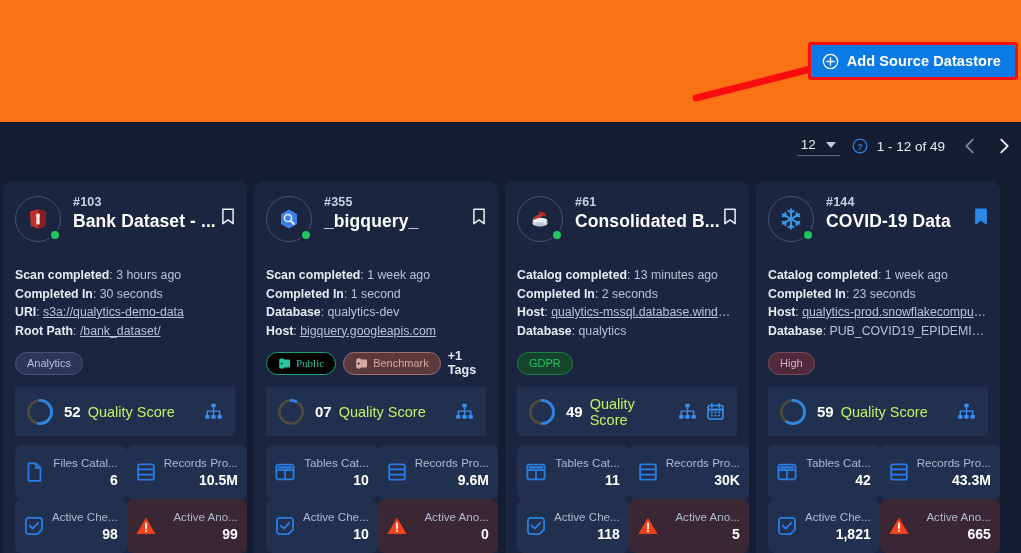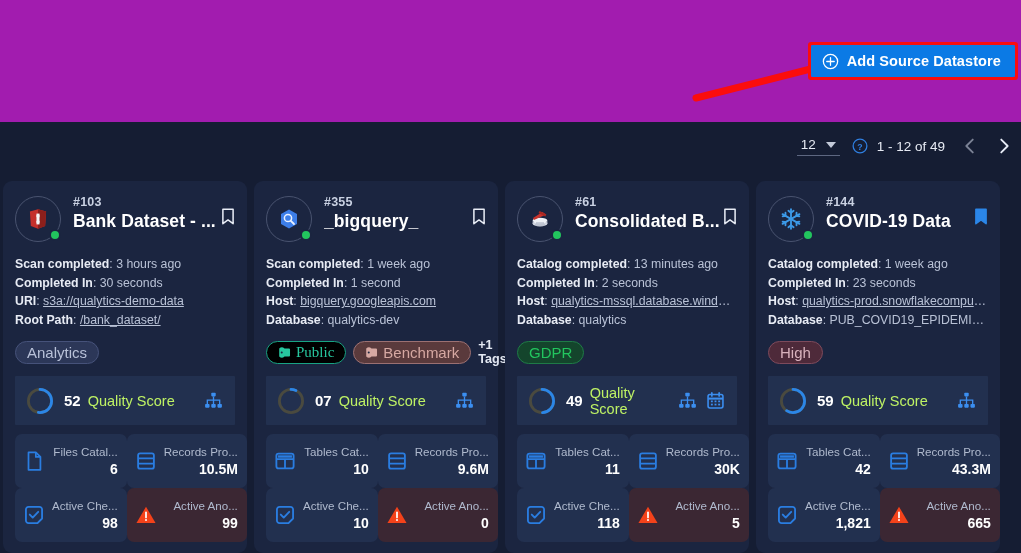--- a/index.html
+++ b/index.html
@@ -7,21 +7,21 @@
     width: 1021px; height: 553px;
     background: #151d33;
     font-family: "Liberation Sans", sans-serif;
     overflow: hidden;
   }
   #app { position: relative; width: 1021px; height: 553px; background: #151d33; }
 
   
   .topbar {
     position: absolute; left: 0; top: 0; width: 1021px; height: 122px;
-    background: #a21caf;
+    background: #f97316;
   }
   .add-btn-wrap {
     position: absolute; right: 3px; top: 42px;
     border: 3px solid #fb0d0d; border-radius: 3px;
     padding: 0; line-height: 0;
   }
   .add-btn {
     display: flex; align-items: center; gap: 8px;
     background: #0b7ae5; color: #ffffff;
     border: none; border-radius: 2px;
@@ -81,33 +81,33 @@
     background: #22c55e; border: 2px solid #1b2540;
   }
   .head-text { flex: 1 1 auto; min-width: 0; padding-top: 1px; }
   .card-id { color: #c9d1e2; font-size: 12.5px; font-weight: 700; letter-spacing: .2px; }
   .card-title {
     color: #ffffff; font-size: 17.5px; font-weight: 700; letter-spacing: .1px;
     margin-top: 2px; white-space: nowrap; overflow: hidden; text-overflow: ellipsis;
   }
   .bookmark { position: absolute; right: 0px; top: 14px; width: 14px; height: 17px; cursor: pointer; }
 
-  .meta { margin-top: 13px; }
+  .meta { margin-top: 24px; }
   .meta-row {
     font-size: 12.3px; color: #b9c2d6; line-height: 18.5px;
     white-space: nowrap; overflow: hidden; text-overflow: ellipsis;
   }
   .meta-row b { color: #e7ebf4; font-weight: 700; }
   .meta-row .link { color: #b9c2d6; text-decoration: underline; }
 
   .tags { display: flex; align-items: center; gap: 7px; margin-top: 11px; height: 24px; }
   .pill {
     display: inline-flex; align-items: center; gap: 5px;
     height: 23px; padding: 0 11px; border-radius: 12px;
-    font-size: 15px; white-space: nowrap; text-align: right;
+    font-size: 11px; white-space: nowrap; text-align: right;
   }
   .pill.plain { background: #2c3758; border: 1px solid #46527a; color: #b8c1d8; }
   .pill.teal { background: #000000; border: 1px solid #18a383; color: #27c79f; font-family: Liberation Serif, serif; }
   .pill.brown { background: #5a3a3c; border: 1px solid #9b7072; color: #d6a8a2; }
   .pill.green { background: #14452c; border: 1px solid #1f7a47; color: #22c55e; }
   .pill.maroon { background: #4e2a3a; border: 1px solid #7d4a5c; color: #d9b2bd; }
   .tag-more { color: #e3e8f2; font-size: 12.6px; font-weight: 700; }
   .tag-glyph { width: 13px; height: 13px; display:block; }
 
   
@@ -295,23 +295,23 @@
       <svg class="bookmark" viewBox="0 0 14 18">
         <path d="M1.6 1.4 h10.8 v15.2 L7 12.6 L1.6 16.6 Z" fill="none" stroke="#e9edf6" stroke-width="1.6" stroke-linejoin="round"></path>
       </svg>
     </div>
     <div class="meta">
           <div class="meta-row">
        <b>Scan completed</b><span>: </span><span>1 week ago</span></div>
           <div class="meta-row">
        <b>Completed In</b><span>: </span><span>1 second</span></div>
           <div class="meta-row">
+       <b>Database</b><span>: </span><span>qualytics-dev</span></div>
+          <div class="meta-row">
        <b>Host</b><span>: </span><a class="link" href="#">bigquery.googleapis.com</a></div>
-          <div class="meta-row">
-       <b>Database</b><span>: </span><span>qualytics-dev</span></div>
         </div>
     <div class="tags">
           <span class="pill teal">
        <svg class="tag-glyph" viewBox="0 0 16 16">
         <path d="M1.5 3.2 A4.6 4.6 0 0 1 8 3.2 L13.6 3.2 A1.3 1.3 0 0 1 14.8 4.4 L14.8 11.6 A1.3 1.3 0 0 1 13.6 12.8 L8 12.8 A4.6 4.6 0 0 1 1.5 12.8 Z" fill="currentColor"></path>
         <circle cx="4.6" cy="8" r="1.25" fill="#1b2540"></circle>
             </svg>
             <span>Public</span>
      </span>
           <span class="pill brown">

